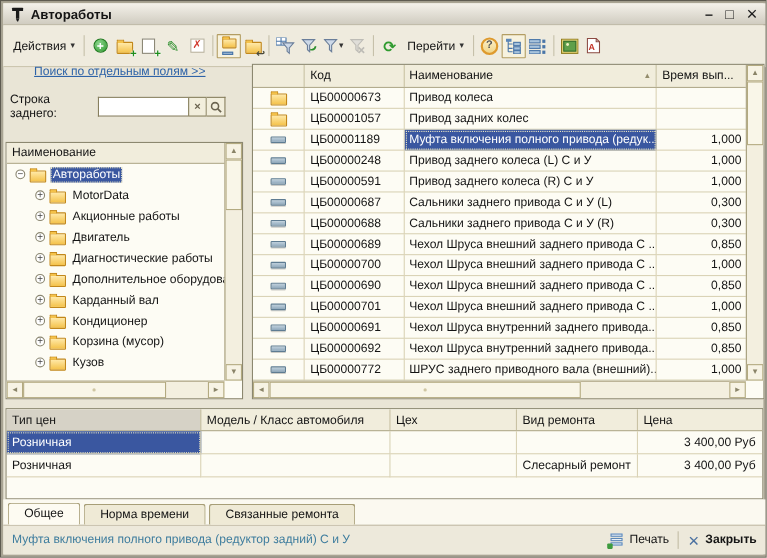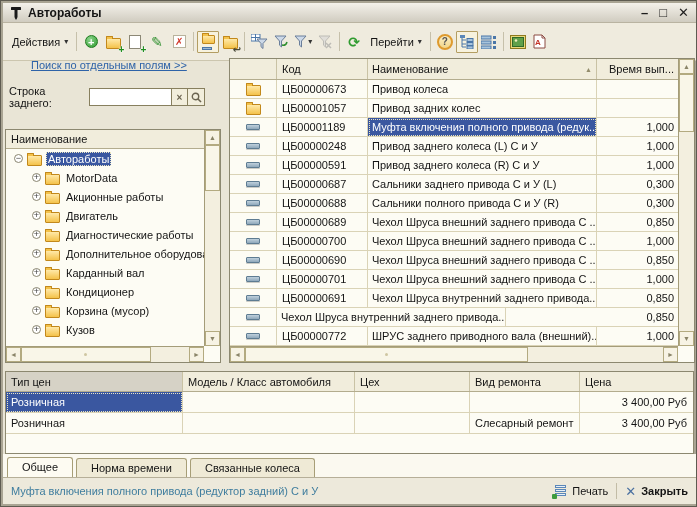--- a/index.html
+++ b/index.html
@@ -335,21 +335,21 @@
     <div class="works-body">
       <div class="whead">
         <div class="c-icon"></div>
         <div class="c-code">
             <span>Код</span>
           </div>
         <div class="c-name">
           <span>Наименование</span>
           <span class="sortglyph">▲</span>
         </div>
-        <div class="c-time" style="justify-content:flex-end;padding-left:5px;">
+        <div class="c-time" style="justify-content:flex-start;padding-left:5px;">
             <span>Время вып...</span>
           </div>
       </div>
 
       <div class="wrow">
         <div class="c-icon">
             <span class="folder"></span>
           </div>
         <div class="c-code">ЦБ00000673</div>
         <div class="c-name">Привод колеса</div>
@@ -393,21 +393,21 @@
           </div>
         <div class="c-code">ЦБ00000687</div>
         <div class="c-name">Сальники заднего привода С и У (L)</div>
         <div class="c-time">0,300</div>
       </div>
       <div class="wrow">
         <div class="c-icon">
             <span class="ic-item"></span>
           </div>
         <div class="c-code">ЦБ00000688</div>
-        <div class="c-name">Сальники полного привода С и У (R)</div>
+        <div class="c-name">Сальники заднего привода С и У (R)</div>
         <div class="c-time">0,300</div>
       </div>
       <div class="wrow">
         <div class="c-icon">
             <span class="ic-item"></span>
           </div>
         <div class="c-code">ЦБ00000689</div>
         <div class="c-name">Чехол Шруса внешний заднего привода С ...</div>
         <div class="c-time">0,850</div>
       </div>
@@ -440,20 +440,21 @@
             <span class="ic-item"></span>
           </div>
         <div class="c-code">ЦБ00000691</div>
         <div class="c-name">Чехол Шруса внутренний заднего привода...</div>
         <div class="c-time">0,850</div>
       </div>
       <div class="wrow">
         <div class="c-icon">
             <span class="ic-item"></span>
           </div>
+        <div class="c-code">ЦБ00000692</div>
         <div class="c-name">Чехол Шруса внутренний заднего привода...</div>
         <div class="c-time">0,850</div>
       </div>
       <div class="wrow">
         <div class="c-icon">
             <span class="ic-item"></span>
           </div>
         <div class="c-code">ЦБ00000772</div>
         <div class="c-name">ШРУС заднего приводного вала (внешний)...</div>
         <div class="c-time">1,000</div>
@@ -502,21 +503,21 @@
       <div class="p2"></div>
       <div class="p3"></div>
       <div class="p4">Слесарный ремонт</div>
       <div class="p5">3 400,00 Руб</div>
     </div>
   </div>
 
   <div id="tabs">
     <div class="tab active"><span>Общее</span></div>
     <div class="tab"><span>Норма времени</span></div>
-    <div class="tab"><span>Связанные колеса</span></div>
+    <div class="tab"><span>Связанные ремонта</span></div>
   </div>
 
   <div id="statusbar">
     <span class="status-msg">Муфта включения полного привода (редуктор задний) С и У</span>
     <div class="bbtn">
       <span class="print-ic">
           <i></i>
           <i></i>
           <i></i>
           <b></b>

